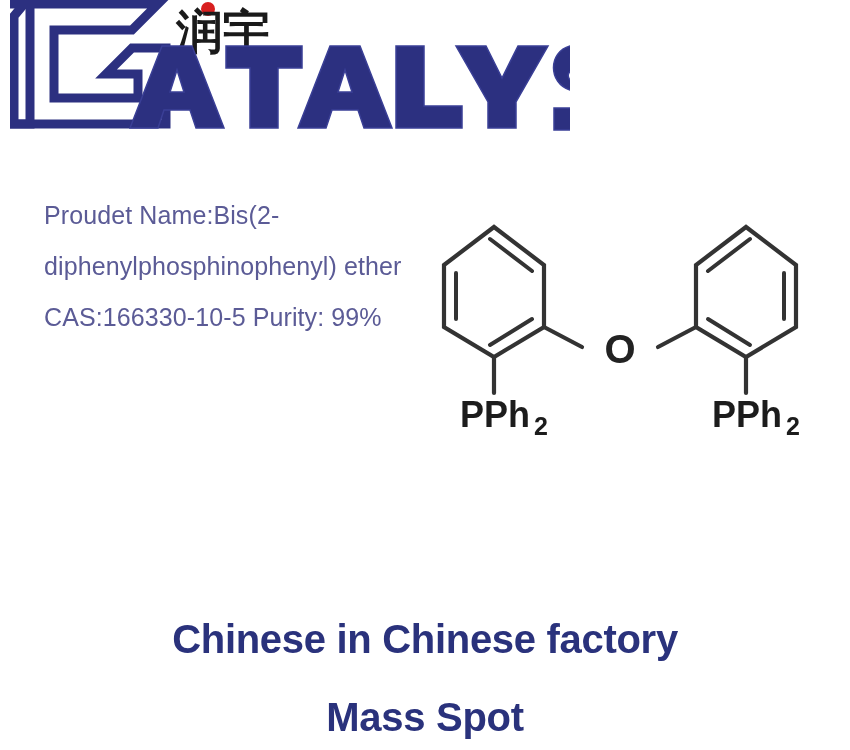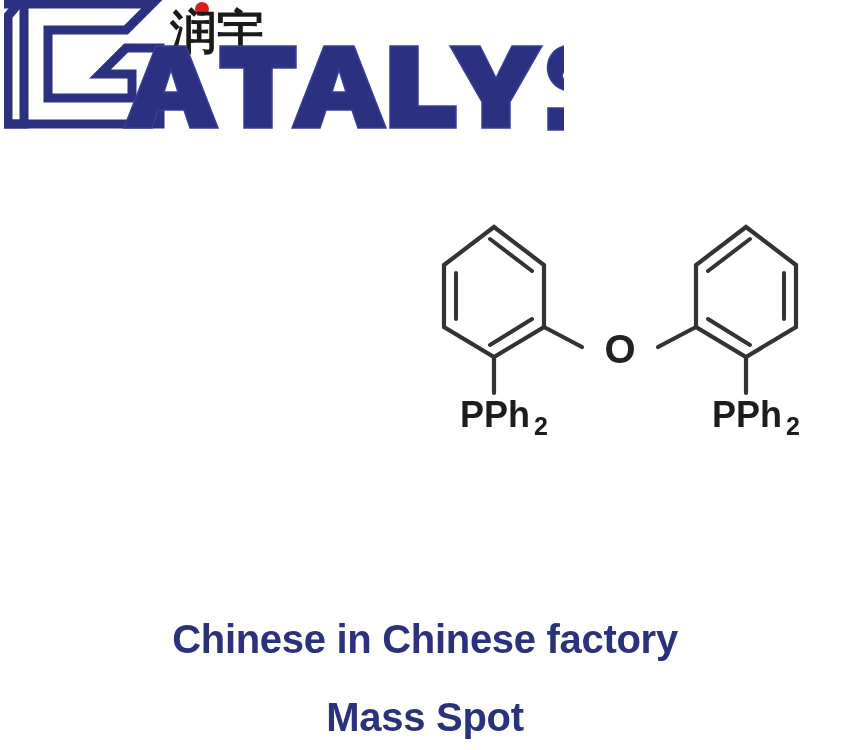--- a/index.html
+++ b/index.html
@@ -15,21 +15,21 @@
     position: relative;
     width: 850px;
     height: 750px;
     background: #ffffff;
     overflow: hidden;
   }
 
   
   #logo {
     position: absolute;
-    left: 4px;
+    left: 10px;
     top: 0;
     width: 560px;
     height: 132px;
   }
   #logo svg { display: block; }
 
   
   #product-info {
     position: absolute;
     left: 44px;
@@ -113,20 +113,25 @@
 
         <path d="M 616 46 L 644 46 L 644 128 L 616 128 Z"></path>
 
         <path d="M 716 62 L 702 80 C 696 72 684 68 676 70 C 668 72 668 80 678 83 L 700 90
                  C 722 97 724 126 702 130 L 656 130 L 656 108 L 696 108 C 704 106 704 100 694 97
                  L 672 90 C 650 83 650 52 672 46 L 710 46 Z"></path>
       </g>
     </svg>
   </div>
 
+  <div id="product-info">
+    <span class="line name-line">Proudet Name:Bis(2-diphenylphosphinophenyl) ether</span>
+    <span class="line">CAS:166330-10-5</span>
+    <span class="line">Purity: 99%</span>
+  </div>
 
   <div id="molecule">
     <svg width="380" height="230" viewBox="0 0 380 230" xmlns="http://www.w3.org/2000/svg">
       <g stroke="#333333" stroke-width="4.2" fill="none" stroke-linecap="round">
 
         <g>
           <polygon points="14,60 64,22 114,60 114,122 64,152 14,122" stroke="#333333" stroke-width="4.2" fill="none"></polygon>
 
           <line x1="26" y1="68" x2="26" y2="114" stroke-width="4"></line>
           <line x1="60" y1="34" x2="102" y2="66" stroke-width="4"></line>

